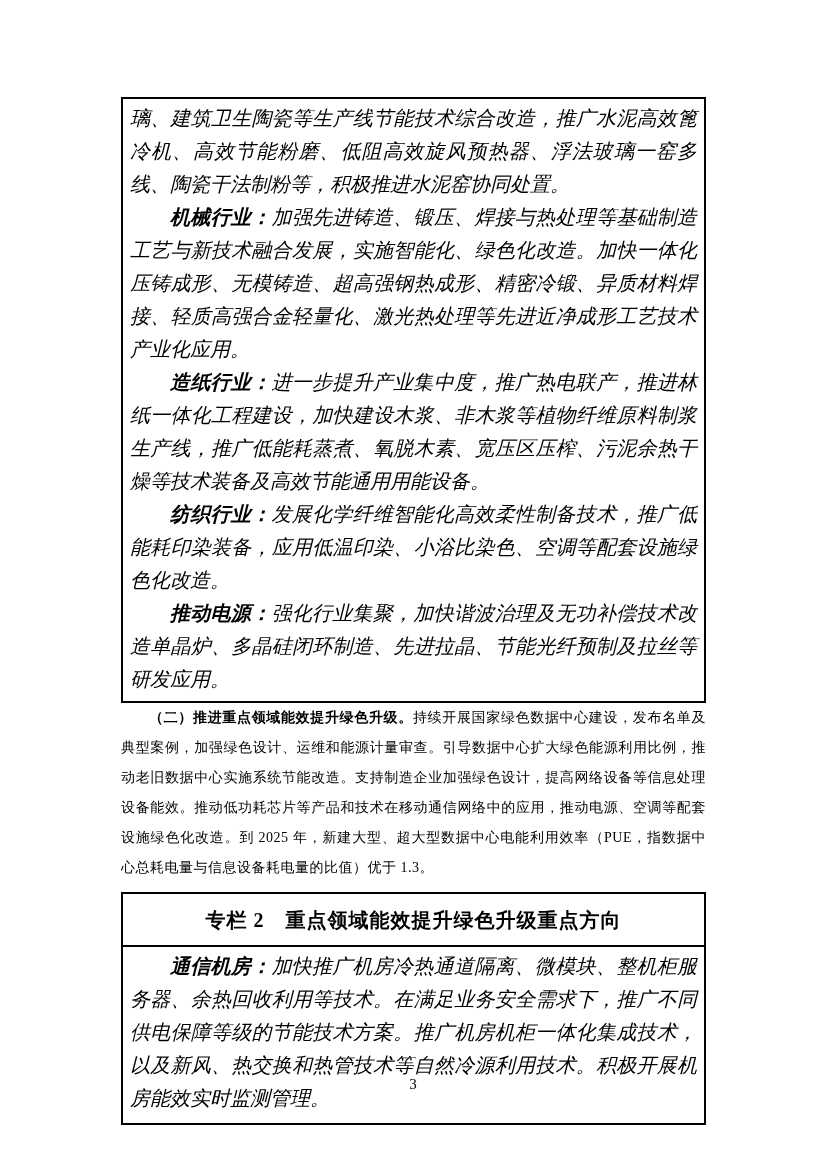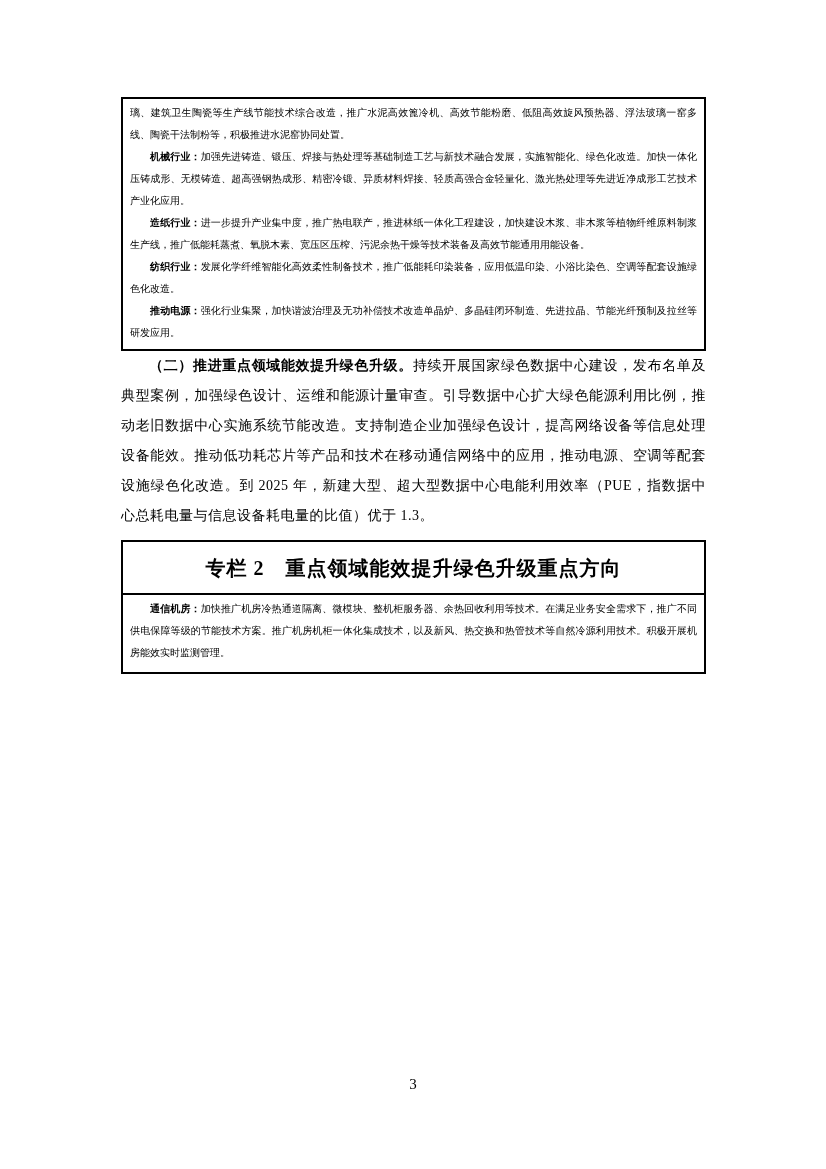--- a/index.html
+++ b/index.html
@@ -20,24 +20,25 @@
   }
   .box {
     border: 2px solid #000000;
     background: #ffffff;
   }
   .box1 {
     margin-top: 97px;
     padding: 3px 7px 5px 7px;
   }
   .box-para {
-    font-size: 10px;
-    line-height: 22px;
+    font-size: 20px;
+    line-height: 33px;
     text-align: justify;
     text-indent: 2em;
+    font-style: italic;
   }
   .box-para.continuation { text-indent: 0; }
   .para-label { font-weight: bold; }
   .main-para {
     font-size: 14px;
     line-height: 30px;
     text-align: justify;
     text-indent: 2em;
     letter-spacing: 0.5px;
   }

